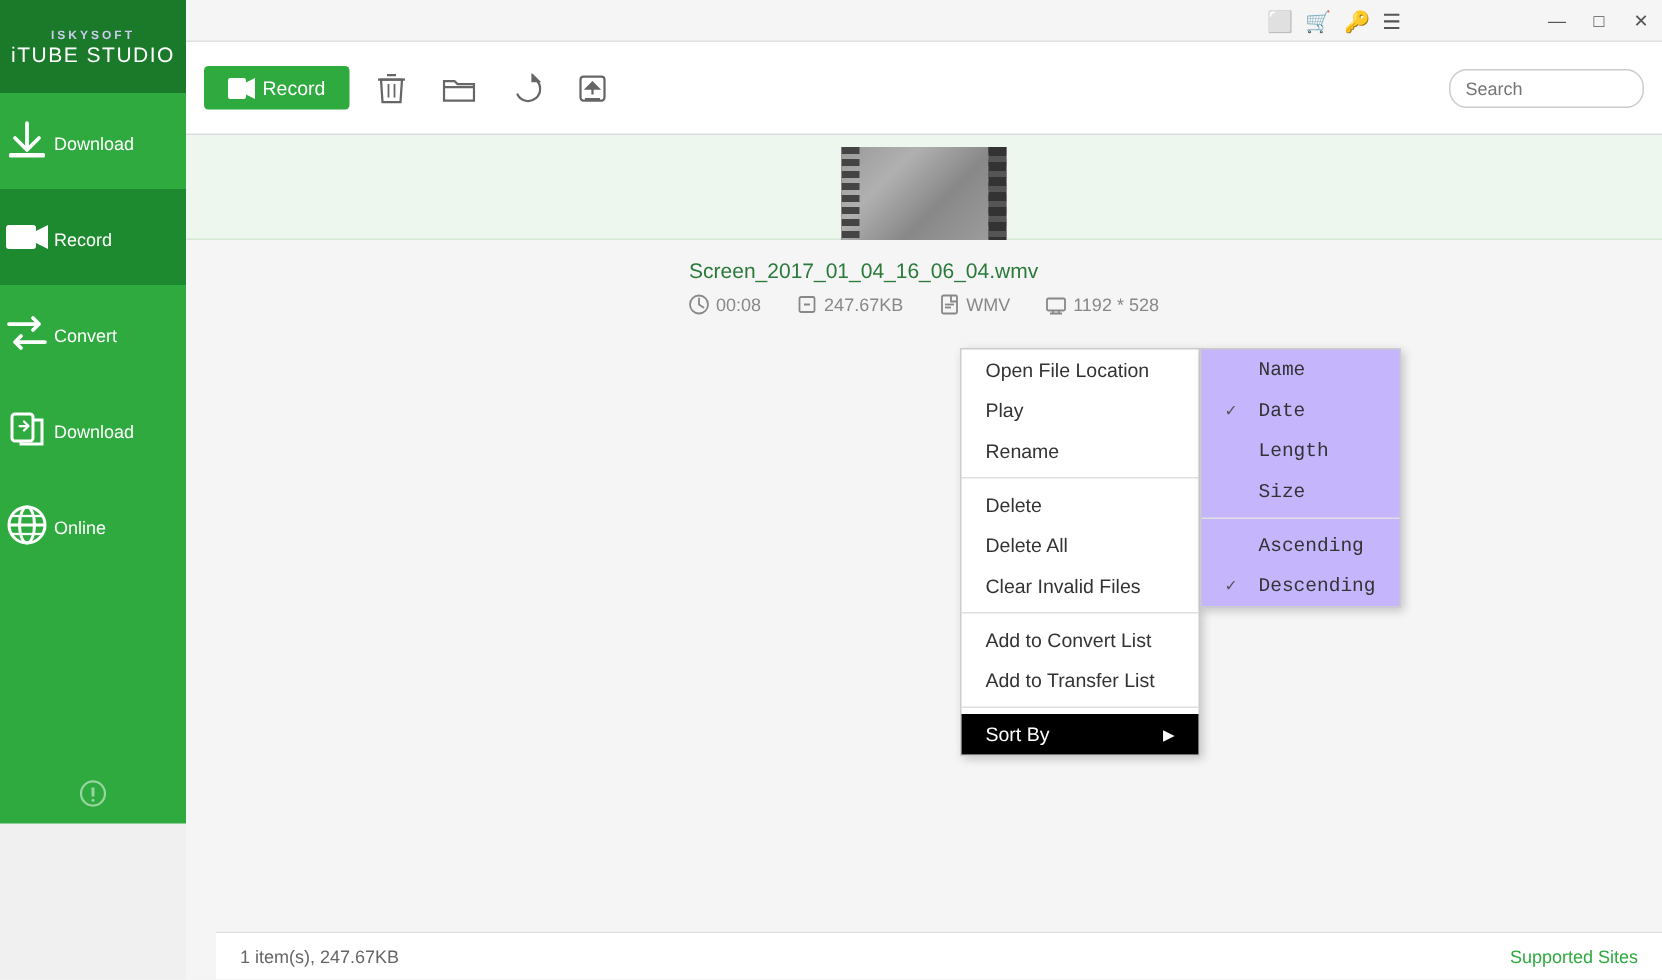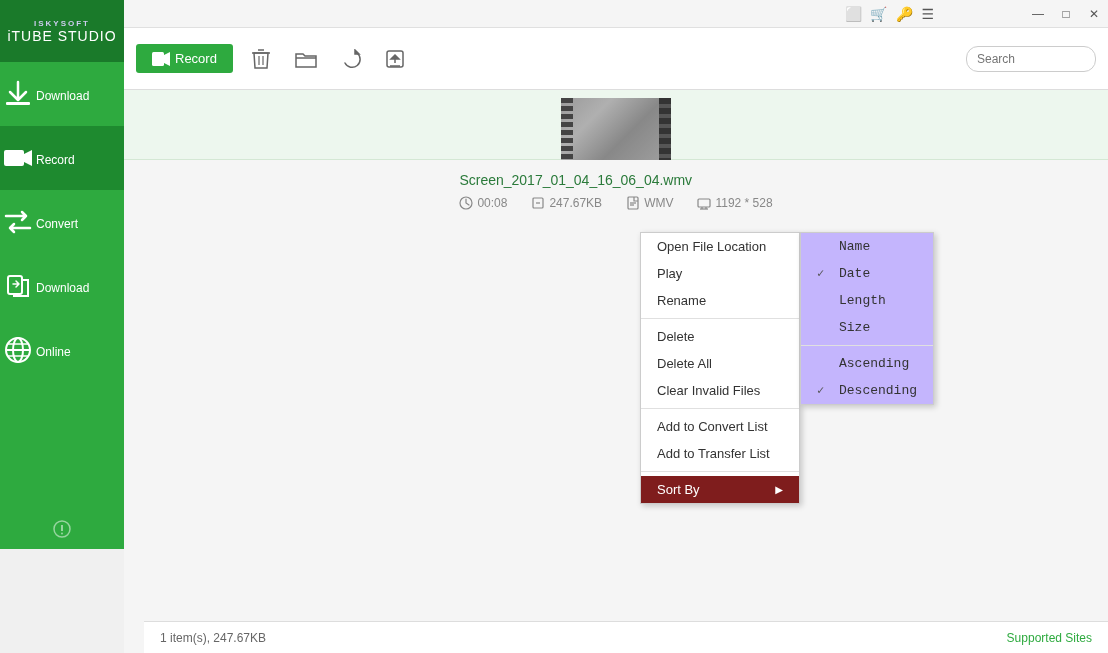--- a/index.html
+++ b/index.html
@@ -46,21 +46,21 @@
     .file-meta { display: flex; gap: 24px; color: #888; font-size: 12px; }
     .file-meta-item { display: flex; align-items: center; gap: 4px; }
 
     
     .status-bar { height: 32px; background: white; border-top: 1px solid #ddd; display: flex; align-items: center; justify-content: space-between; padding: 0 16px; font-size: 12px; color: #666; margin-left: 20px; }
     .supported-sites-link { color: #2eaa3f; cursor: pointer; text-decoration: none; }
 
     
     .context-menu { position: absolute; top: 142px; left: 516px; background: white; border: 1px solid #ccc; box-shadow: 2px 2px 6px rgba(0,0,0,0.2); min-width: 160px; z-index: 100; }
     .context-menu-item { padding: 6px 16px; cursor: pointer; color: #333; font-size: 13px; }
-    .context-menu-item.highlighted { background: #7f1d1d; color: white; }
+    .context-menu-item.highlighted { background: #000000; color: white; }
     .context-menu-separator { height: 1px; background: #e0e0e0; margin: 4px 0; }
     .context-menu-item.has-submenu { display: flex; justify-content: space-between; align-items: center; }
     .context-menu-item.has-submenu::after { content: '▶'; font-size: 10px; }
 
     
     .submenu { position: absolute; top: 142px; left: 676px; background: #c4b5fd; border: 1px solid #ccc; box-shadow: 2px 2px 6px rgba(0,0,0,0.2); min-width: 120px; z-index: 101; font-family: Liberation Mono, monospace; }
     .submenu-item { padding: 6px 16px; cursor: pointer; color: #333; font-size: 13px; display: flex; align-items: center; gap: 8px; }
     .submenu-item .check { width: 14px; color: #555; font-size: 12px; }
     .submenu-separator { height: 1px; background: #e0e0e0; margin: 4px 0; }
     .window-ctrl { width: 28px; height: 28px; display: flex; align-items: center; justify-content: center; cursor: pointer; color: #555; font-size: 12px; }

